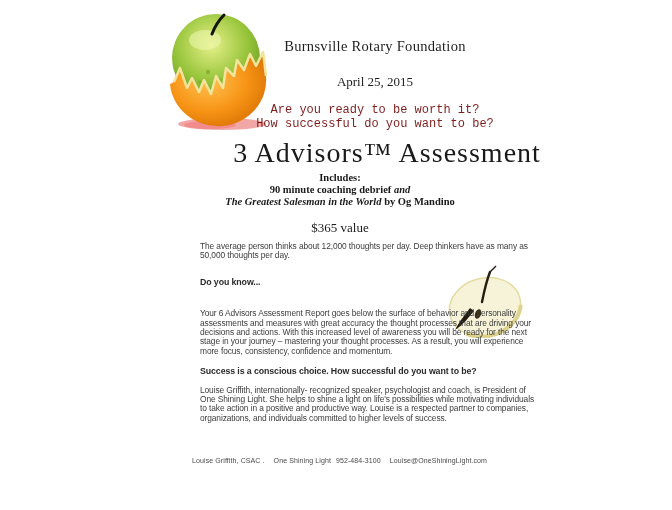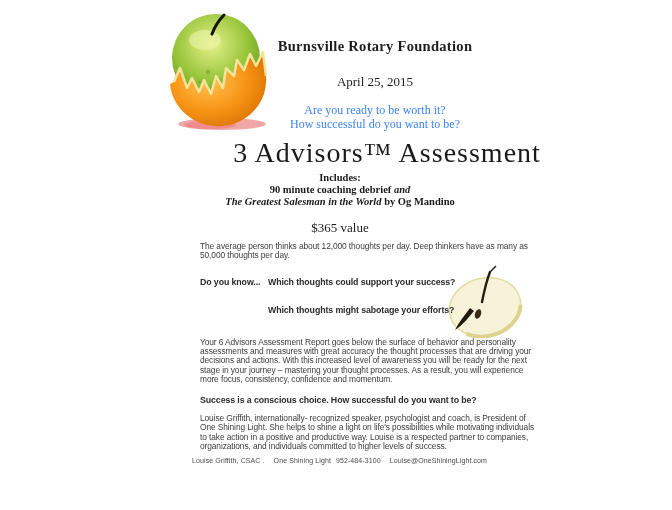--- a/index.html
+++ b/index.html
@@ -13,23 +13,23 @@
     position:relative; width:672px; height:510px;
     background:#ffffff; overflow:hidden;
   }
   .hero { position:absolute; left:160px; top:10px; width:115px; height:122px; }
   .slice { position:absolute; left:438px; top:262px; width:92px; height:76px; }
 
   .header-block {
     position:absolute; left:225px; top:38px; width:300px;
     text-align:center; font-family:"Liberation Serif", serif; color:#1e1e1e;
   }
-  .org  { font-size:14.5px; font-weight:bold; letter-spacing:.3px; }
+  .org  { font-size:14.5px; font-weight:normal; letter-spacing:.3px; }
   .date { font-size:13px;  font-weight:normal; margin-top:19px; }
-  .taglines { margin-top:13px; font-size:12px; line-height:14px; color:#3b82f6; }
+  .taglines { margin-top:13px; font-size:12px; line-height:14px; color:#7f1d1d;font-family:Liberation Mono, monospace; }
 
   .title-line {
     position:absolute; left:150px; top:137px; width:474px;
     text-align:center; font-family:"Liberation Serif", serif;
     font-size:28px; letter-spacing:1px; color:#1a1a1a;
   }
   .includes-block {
     position:absolute; left:150px; top:172px; width:380px;
     text-align:center; font-family:"Liberation Serif", serif;
     font-size:10.5px; font-weight:bold; line-height:12px; color:#1a1a1a;
@@ -120,24 +120,20 @@
     <path d="M52 10 L 58 4" stroke="#261f10" stroke-width="1.5" fill="none"></path>
     <path d="M32 46 C 26 54, 21 60, 17 68 C 25 63, 31 55, 36 49 Z" fill="#221b0d"></path>
     <ellipse cx="40" cy="52" rx="3" ry="5" fill="#3a2d15" transform="rotate(20 40 52)"></ellipse>
   </svg>
 
   <div class="body-block">
     <p>The average person thinks about 12,000 thoughts per day. Deep thinkers have as many as 50,000 thoughts per day.</p>
 
     <div class="know-row">
       <div class="know-label">Do you know...</div>
-      <div class="questions">
-        <div>Which thoughts could support your success?</div>
-        <div class="q2">Which thoughts might sabotage your efforts?</div>
-      </div>
     </div>
 
     <p class="p2">Your 6 Advisors Assessment Report goes below the surface of behavior and personality assessments and measures with great accuracy the thought processes that are driving your decisions and actions. With this increased level of awareness you will be ready for the next stage in your journey – mastering your thought processes.  As a result, you will experience more focus, consistency, confidence and momentum.</p>
 
     <div class="success">Success is a conscious choice. How successful do you want to be?</div>
 
     <p class="p3">Louise Griffith, internationally- recognized speaker, psychologist and coach, is President of One Shining Light.  She helps to shine a light on life's possibilities while motivating individuals to take action in a positive and productive way. Louise is a respected partner to companies, organizations, and individuals committed to higher levels of success.</p>
   </div>
 
   <div class="footer">

